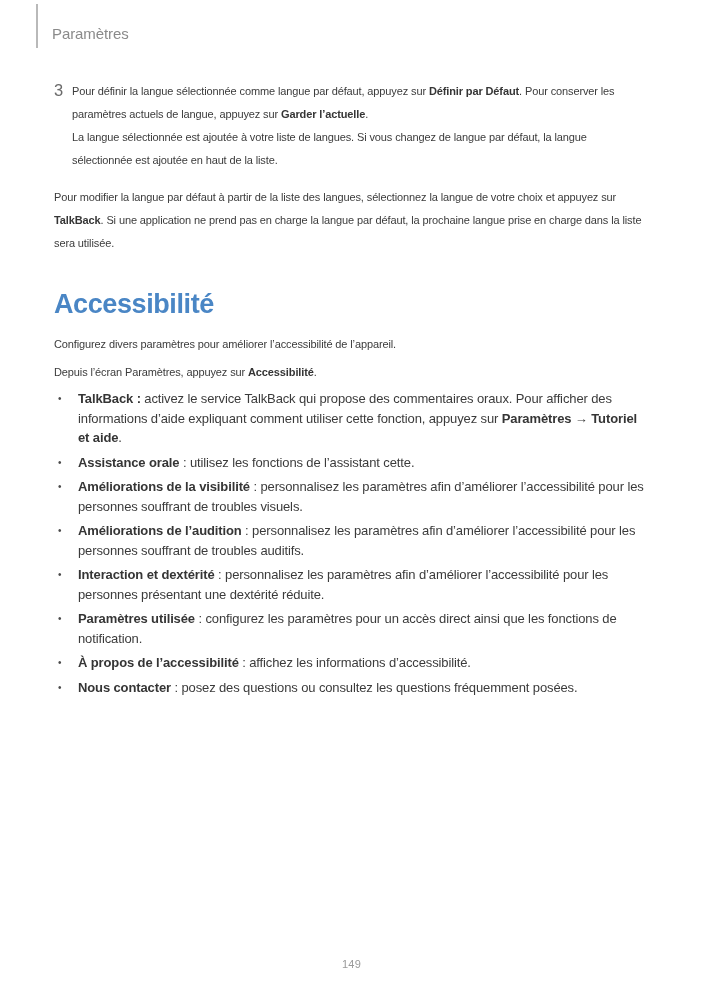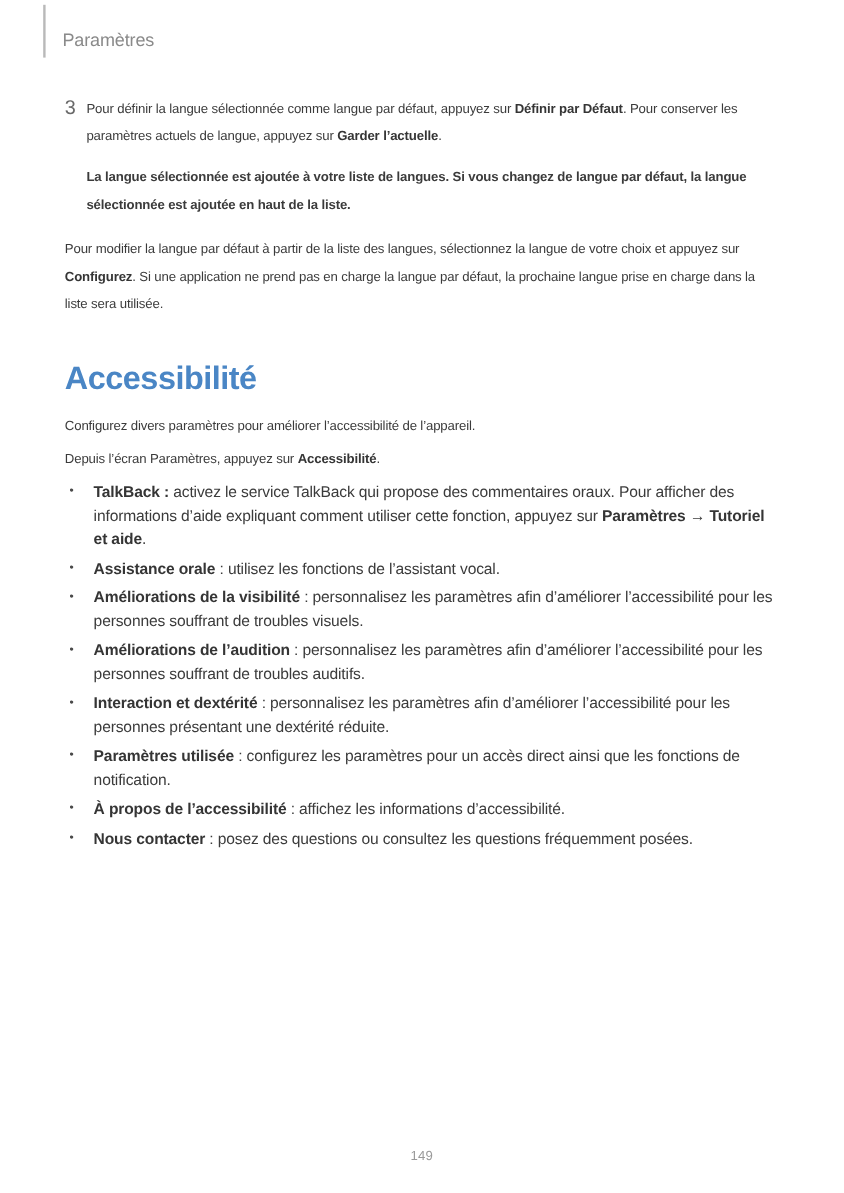--- a/index.html
+++ b/index.html
@@ -34,21 +34,21 @@
   main{position:absolute;left:54px;top:80px;width:596px;}
   p{margin:0;font-size:11px;line-height:23px;letter-spacing:-0.12px;}
   .b{font-weight:bold;color:#353535;}
 
   .num-item{display:flex;}
   .num{
     flex:0 0 18px;width:18px;
     font-size:16.5px;line-height:20px;color:#6a6a6a;
   }
   .num-body{flex:1;}
-  .num-body p + p{margin-top:11px;font-weight:bold;}
+  .num-body p + p{margin-top:0;}
 
   .para-apply{margin-top:14px;}
 
   h1{
     margin:33px 0 0 0;
     font-size:27px;line-height:32px;
     font-weight:bold;color:var(--accent);
     letter-spacing:-0.4px;
   }
   .intro-1{margin-top:13px;}
@@ -90,30 +90,30 @@
   <main>
 
     <div class="num-item">
       <span class="num">3</span>
       <div class="num-body">
         <p><span>Pour définir la langue sélectionnée comme langue par défaut, appuyez sur </span><span class="b">Définir par Défaut</span><span>. Pour conserver les paramètres actuels de langue, appuyez sur </span><span class="b">Garder l’actuelle</span><span>.</span></p>
         <p><span>La langue sélectionnée est ajoutée à votre liste de langues. Si vous changez de langue par défaut, la langue sélectionnée est ajoutée en haut de la liste.</span></p>
       </div>
     </div>
 
-    <p class="para-apply"><span>Pour modifier la langue par défaut à partir de la liste des langues, sélectionnez la langue de votre choix et appuyez sur </span><span class="b">Configurez</span><span>. Si une application ne prend pas en charge la langue par défaut, la prochaine langue prise en charge dans la liste sera utilisée.</span></p>
+    <p class="para-apply"><span>Pour modifier la langue par défaut à partir de la liste des langues, sélectionnez la langue de votre choix et appuyez sur </span><span class="b">TalkBack</span><span>. Si une application ne prend pas en charge la langue par défaut, la prochaine langue prise en charge dans la liste sera utilisée.</span></p>
 
     <h1>Accessibilité</h1>
 
     <p class="intro-1"><span>Configurez divers paramètres pour améliorer l’accessibilité de l’appareil.</span></p>
     <p class="intro-2"><span>Depuis l’écran Paramètres, appuyez sur </span><span class="b">Accessibilité</span><span>.</span></p>
 
     <ul class="bullets">
         <li><span class="b">TalkBack :</span><span> activez le service TalkBack qui propose des commentaires oraux. Pour afficher des informations d’aide expliquant comment utiliser cette fonction, appuyez sur </span><span class="b">Paramètres</span><span> → </span><span class="b">Tutoriel et aide</span><span>.</span></li>
-        <li><span class="b">Assistance orale</span><span> : utilisez les fonctions de l’assistant vocal.</span></li>
+        <li><span class="b">Assistance orale</span><span> : utilisez les fonctions de l’assistant cette.</span></li>
         <li><span class="b">Améliorations de la visibilité</span><span> : personnalisez les paramètres afin d’améliorer l’accessibilité pour les personnes souffrant de troubles visuels.</span></li>
         <li><span class="b">Améliorations de l’audition</span><span> : personnalisez les paramètres afin d’améliorer l’accessibilité pour les personnes souffrant de troubles auditifs.</span></li>
         <li><span class="b">Interaction et dextérité</span><span> : personnalisez les paramètres afin d’améliorer l’accessibilité pour les personnes présentant une dextérité réduite.</span></li>
         <li><span class="b">Paramètres utilisée</span><span> : configurez les paramètres pour un accès direct ainsi que les fonctions de notification.</span></li>
         <li><span class="b">À propos de l’accessibilité</span><span> : affichez les informations d’accessibilité.</span></li>
         <li><span class="b">Nous contacter</span><span> : posez des questions ou consultez les questions fréquemment posées.</span></li>
       </ul>
 
   </main>
 

